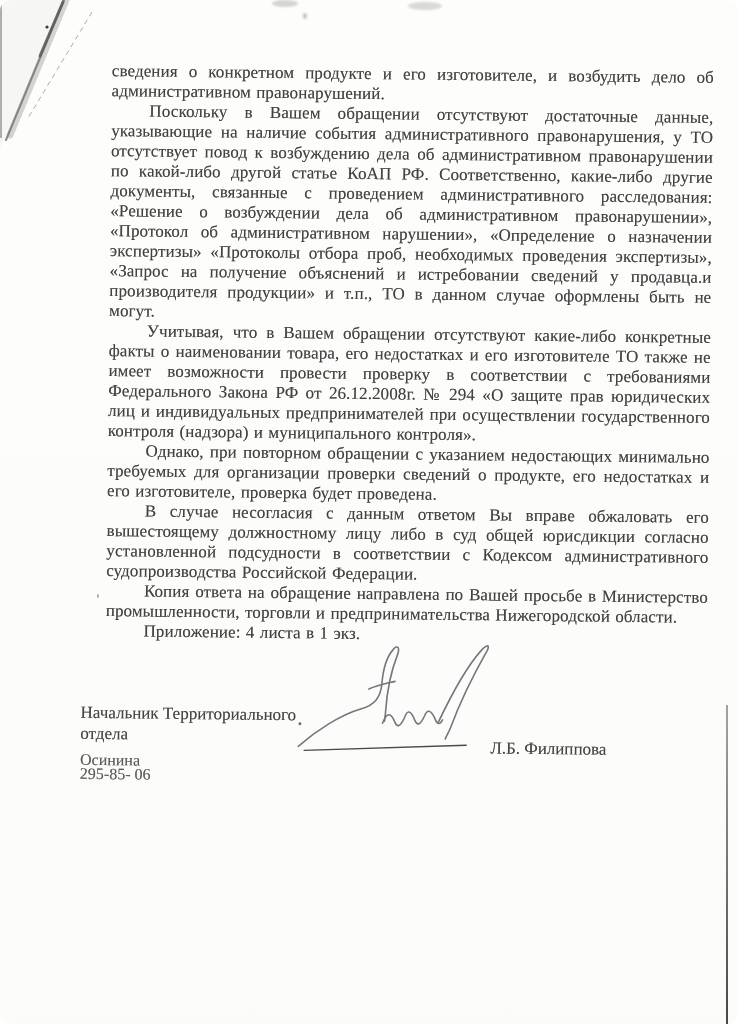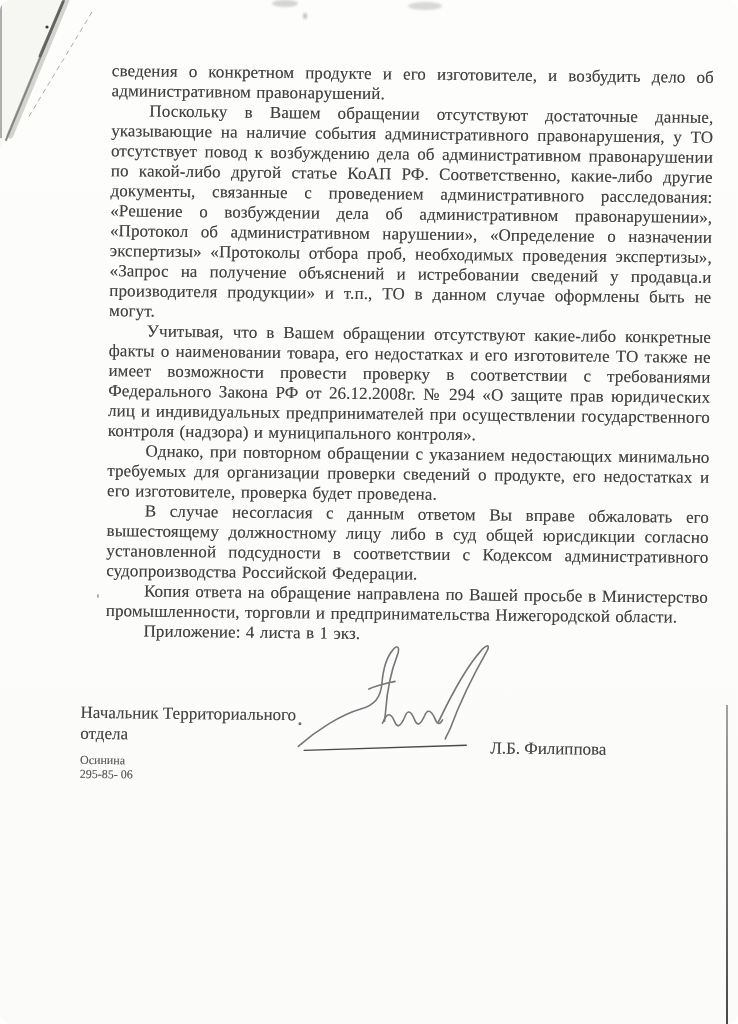--- a/index.html
+++ b/index.html
@@ -72,21 +72,21 @@
     position: absolute;
     left: 296px;
     top: 634px;
     width: 230px;
     height: 125px;
   }
   .footer-block {
     position: absolute;
     left: 88px;
     top: 753px;
-    font-size: 12px;
+    font-size: 16px;
     line-height: 14px;
     color: #5b5b58;
     text-shadow: 0 0 0.5px rgba(90,90,90,0.5);
   }
   
   .fold-corner {
     position: absolute;
     left: 0;
     top: 0;
     width: 130px;

